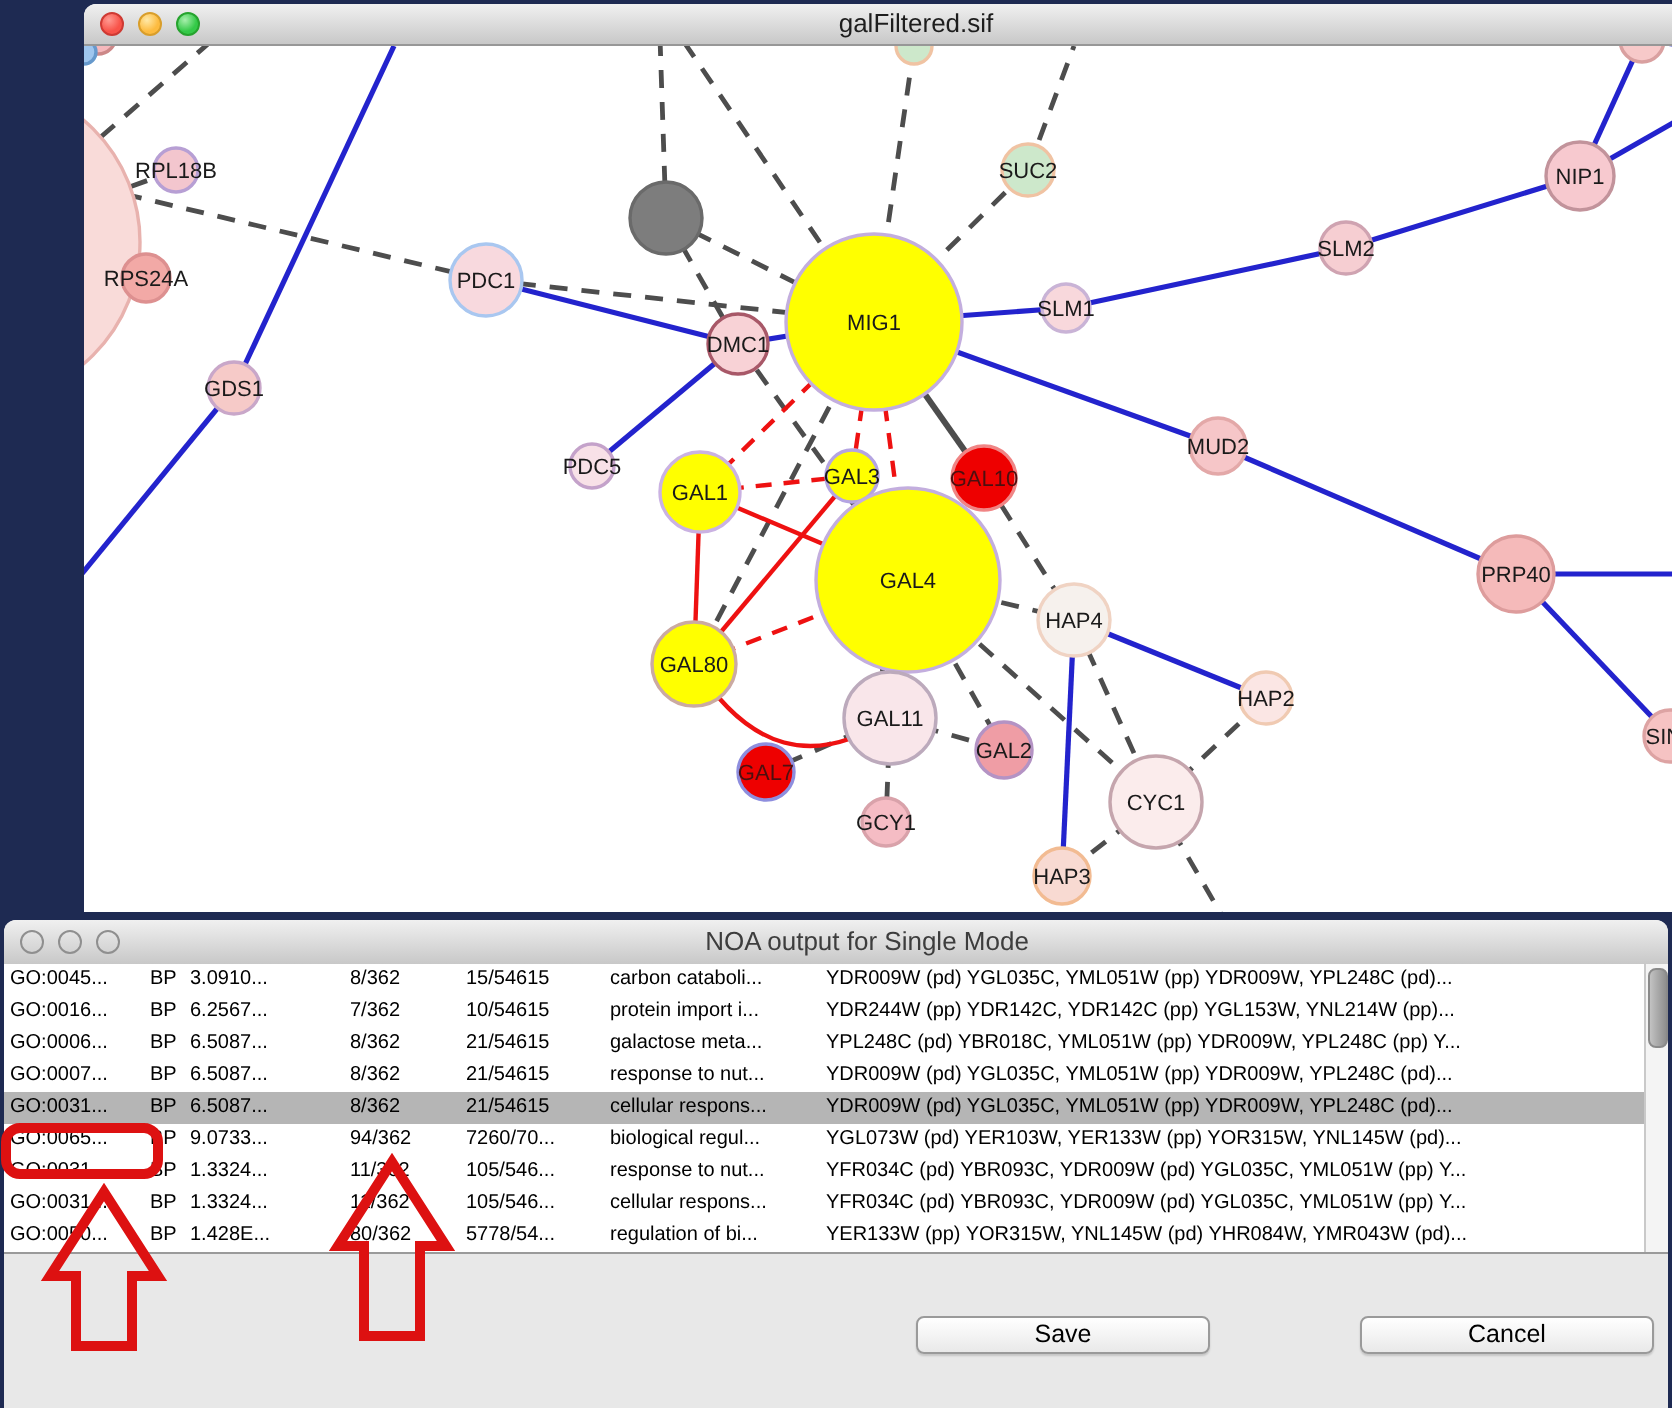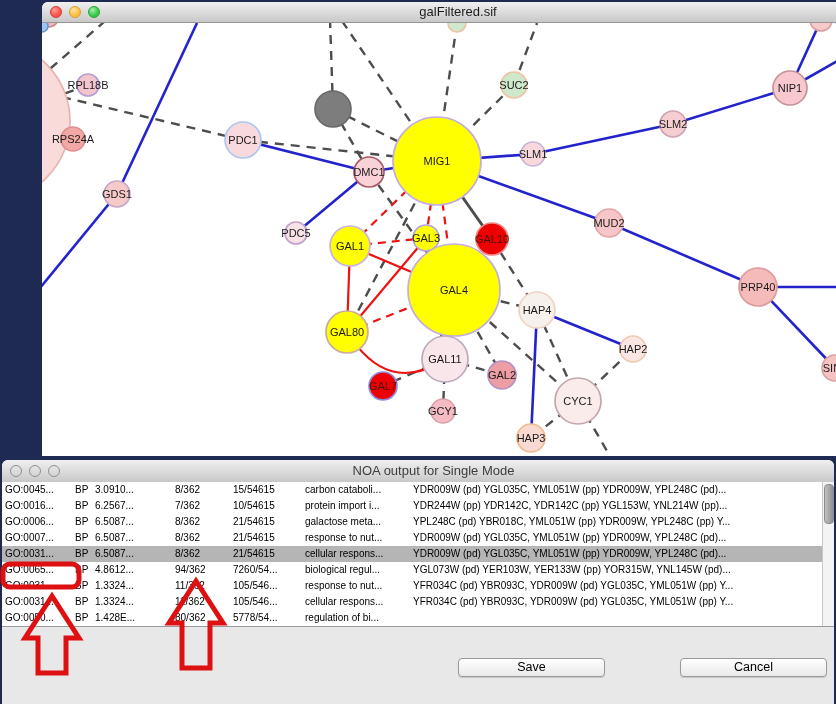--- a/index.html
+++ b/index.html
@@ -246,23 +246,23 @@
           <div class="tcell">BP</div>
           <div class="tcell">6.5087...</div>
           <div class="tcell">8/362</div>
           <div class="tcell">21/54615</div>
           <div class="tcell">cellular respons...</div>
           <div class="tcell">YDR009W (pd) YGL035C, YML051W (pp) YDR009W, YPL248C (pd)...</div>
         </div>
         <div class="trow">
           <div class="tcell">GO:0065...</div>
           <div class="tcell">BP</div>
-          <div class="tcell">4.8612...</div>
+          <div class="tcell">9.0733...</div>
           <div class="tcell">94/362</div>
-          <div class="tcell">7260/54...</div>
+          <div class="tcell">7260/70...</div>
           <div class="tcell">biological regul...</div>
           <div class="tcell">YGL073W (pd) YER103W, YER133W (pp) YOR315W, YNL145W (pd)...</div>
         </div>
         <div class="trow">
           <div class="tcell">GO:0031...</div>
           <div class="tcell">BP</div>
           <div class="tcell">1.3324...</div>
           <div class="tcell">11/362</div>
           <div class="tcell">105/546...</div>
           <div class="tcell">response to nut...</div>
@@ -277,20 +277,21 @@
           <div class="tcell">cellular respons...</div>
           <div class="tcell">YFR034C (pd) YBR093C, YDR009W (pd) YGL035C, YML051W (pp) Y...</div>
         </div>
         <div class="trow">
           <div class="tcell">GO:0050...</div>
           <div class="tcell">BP</div>
           <div class="tcell">1.428E...</div>
           <div class="tcell">80/362</div>
           <div class="tcell">5778/54...</div>
           <div class="tcell">regulation of bi...</div>
+          <div class="tcell">YER133W (pp) YOR315W, YNL145W (pd) YHR084W, YMR043W (pd)...</div>
         </div>
         <div id="vscrollbar">
         <div id="vscroll-thumb"></div>
       </div>
       </div>
   </div>
 
   <div class="mac-button" id="save-button">Save</div>
   <div class="mac-button" id="cancel-button">Cancel</div>
 </div>

